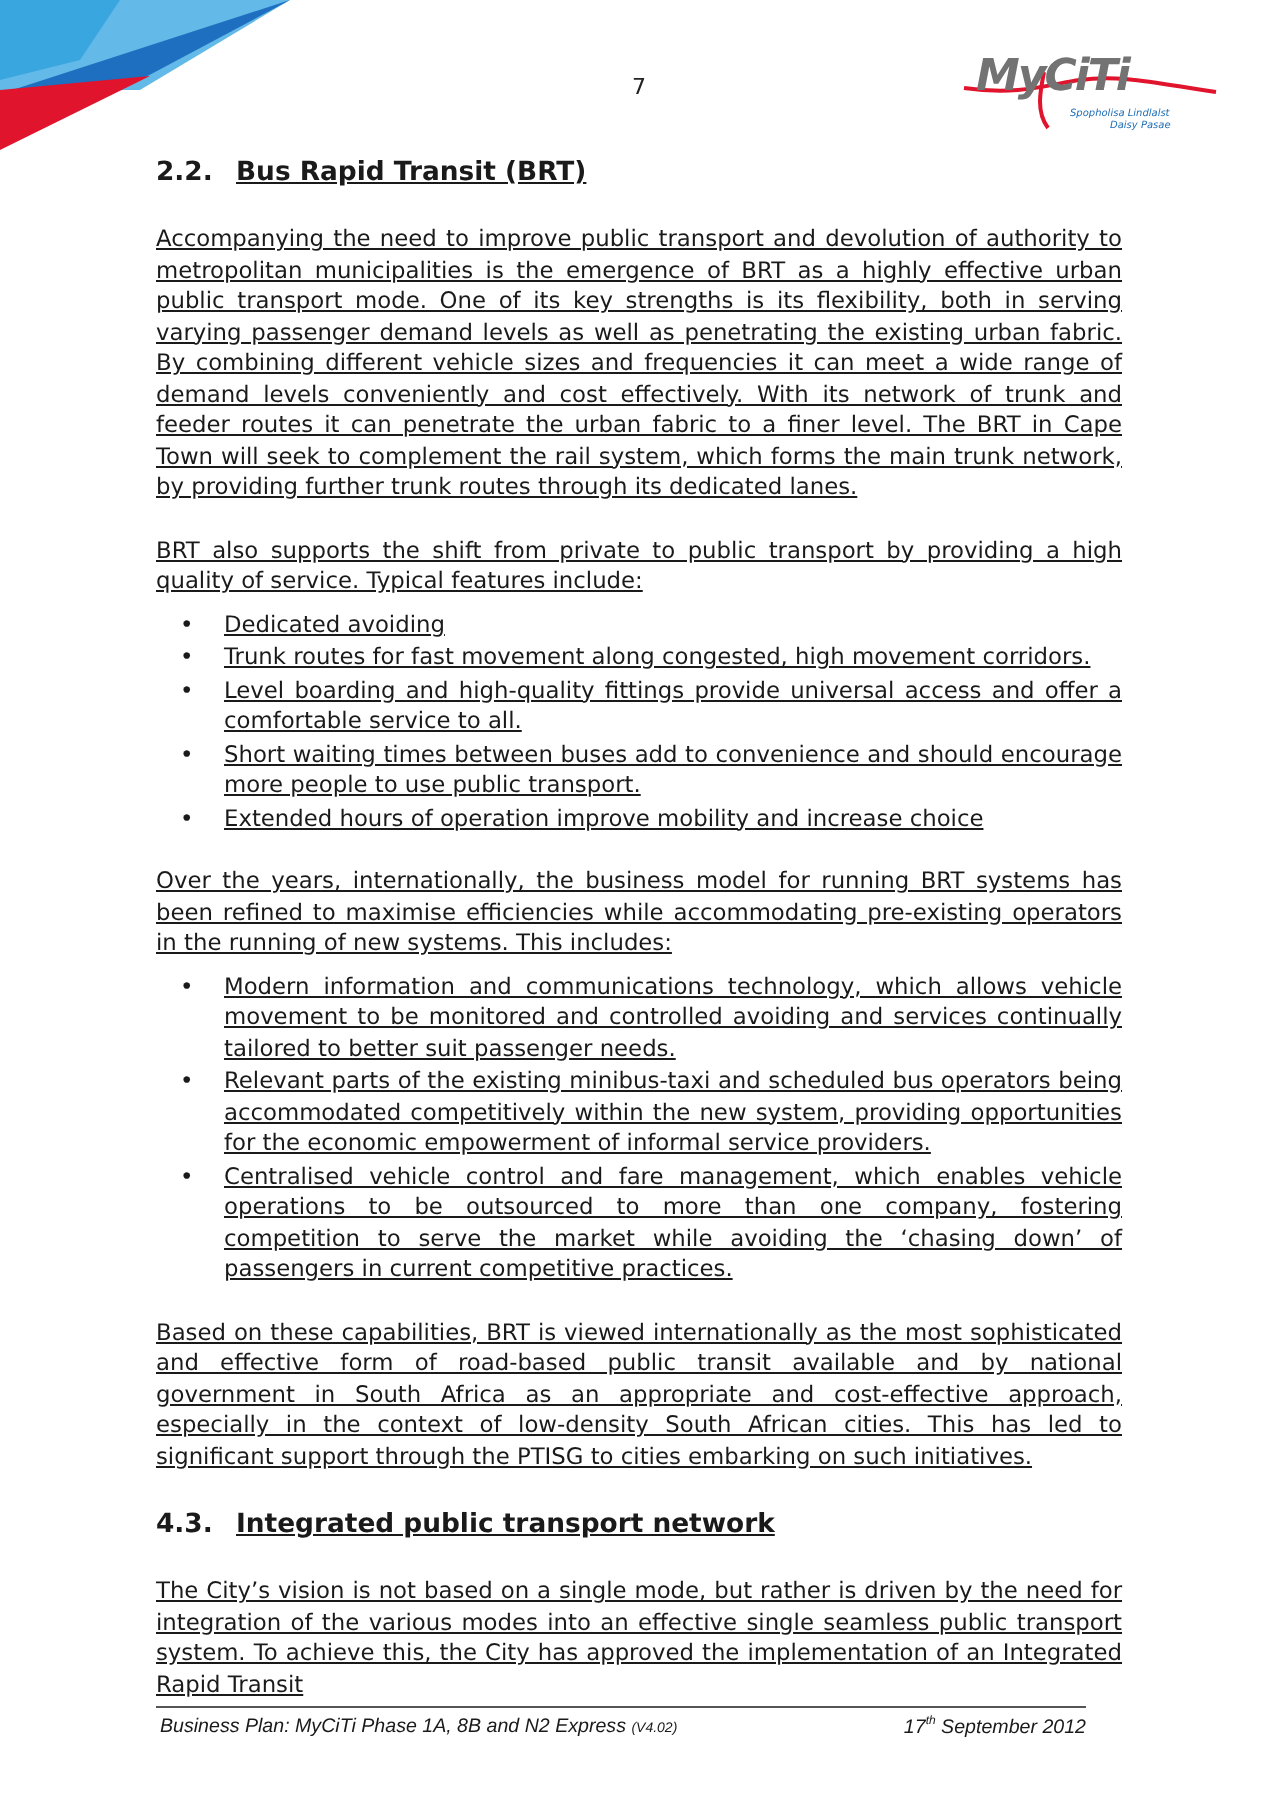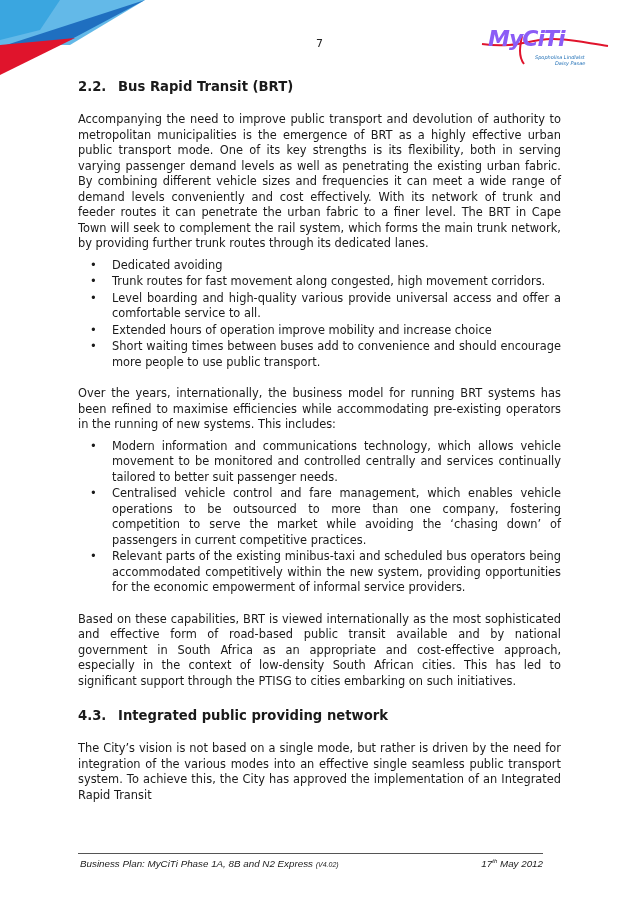--- a/index.html
+++ b/index.html
@@ -9,29 +9,29 @@
   }
   .corner { position: absolute; left: 0; top: 0; width: 150px; height: 80px; }
   .page-num {
     position: absolute; left: 316px; top: 37px;
     font-size: 11px; color: #222;
   }
   .logo { position: absolute; left: 480px; top: 22px; width: 140px; height: 50px; }
   .logo-text {
     position: absolute; left: 8px; top: 4px;
     font-family: "DejaVu Sans", sans-serif; font-weight: bold; font-style: italic;
-    font-size: 22px; letter-spacing: -1px; color: #8b5cf6;
+    font-size: 22px; letter-spacing: -1px; color: #737373;
   }
   .logo-tag {
     position: absolute; left: 55px; top: 32px;
     font-size: 5px; line-height: 6px; color: #1f6fb6; font-style: italic; text-align: left;
   }
   .content {
     position: absolute; left: 78px; top: 78px; width: 483px;
-    font-size: 11.4px; line-height: 15.5px; text-align: justify;
+    font-size: 11.4px; line-height: 15.5px; text-align: justify; text-decoration: underline;
   }
   h2 {
     font-size: 13.2px; font-weight: bold; margin: 0 0 10px 0; line-height: 18px;
   }
   h2 .num { display: inline-block; width: 40px; }
   p { margin: 16px 0 6px 0; }
   ul { margin: 0 0 10px 0; padding: 0 0 0 34px; list-style: none; }
   li { position: relative; margin: 0 0 1px 0; }
   li::before {
     content: "\2022"; position: absolute; left: -22px; top: 0;
@@ -70,37 +70,38 @@
     <div>Spopholisa Lindlalst</div>
     <div style="padding-left:20px;">Daisy Pasae</div>
   </div>
 </div>
 
 <div class="content">
   <h2>
     <span class="num">2.2.</span><span>Bus Rapid Transit (BRT)</span>
   </h2>
   <p>Accompanying the need to improve public transport and devolution of authority to metropolitan municipalities is the emergence of BRT as a highly effective urban public transport mode. One of its key strengths is its flexibility, both in serving varying passenger demand levels as well as penetrating the existing urban fabric. By combining different vehicle sizes and frequencies it can meet a wide range of demand levels conveniently and cost effectively. With its network of trunk and feeder routes it can penetrate the urban fabric to a finer level. The BRT in Cape Town will seek to complement the rail system, which forms the main trunk network, by providing further trunk routes through its dedicated lanes.</p>
+  <p>BRT also supports the shift from private to public transport by providing a high quality of service. Typical features include:</p>
   <ul>
     <li>Dedicated avoiding</li>
     <li>Trunk routes for fast movement along congested, high movement corridors.</li>
-    <li>Level boarding and high-quality various provide universal access and offer a comfortable service to all.</li>
+    <li>Level boarding and high-quality fittings provide universal access and offer a comfortable service to all.</li>
+    <li>Short waiting times between buses add to convenience and should encourage more people to use public transport.</li>
     <li>Extended hours of operation improve mobility and increase choice</li>
-    <li>Short waiting times between buses add to convenience and should encourage more people to use public transport.</li>
   </ul>
   <p>Over the years, internationally, the business model for running BRT systems has been refined to maximise efficiencies while accommodating pre-existing operators in the running of new systems. This includes:</p>
   <ul>
-    <li>Modern information and communications technology, which allows vehicle movement to be monitored and controlled centrally and services continually tailored to better suit passenger needs.</li>
+    <li>Modern information and communications technology, which allows vehicle movement to be monitored and controlled avoiding and services continually tailored to better suit passenger needs.</li>
+    <li>Relevant parts of the existing minibus-taxi and scheduled bus operators being accommodated competitively within the new system, providing opportunities for the economic empowerment of informal service providers.</li>
     <li>Centralised vehicle control and fare management, which enables vehicle operations to be outsourced to more than one company, fostering competition to serve the market while avoiding the ‘chasing down’ of passengers in current competitive practices.</li>
-    <li>Relevant parts of the existing minibus-taxi and scheduled bus operators being accommodated competitively within the new system, providing opportunities for the economic empowerment of informal service providers.</li>
   </ul>
   <p>Based on these capabilities, BRT is viewed internationally as the most sophisticated and effective form of road-based public transit available and by national government in South Africa as an appropriate and cost-effective approach, especially in the context of low-density South African cities. This has led to significant support through the PTISG to cities embarking on such initiatives.</p>
   <div class="spacer-h"></div>
   <h2>
-    <span class="num">4.3.</span><span>Integrated public providing network</span>
+    <span class="num">4.3.</span><span>Integrated public transport network</span>
   </h2>
   <p>The City’s vision is not based on a single mode, but rather is driven by the need for integration of the various modes into an effective single seamless public transport system. To achieve this, the City has approved the implementation of an Integrated Rapid Transit</p>
 </div>
 
 <div class="footer">
   <span class="left"><span>Business Plan: MyCiTi Phase 1A, 8B and N2 Express</span> <small>(V4.02)</small></span>
-  <span class="right"><span>17</span><sup>th</sup><span> May 2012</span></span>
+  <span class="right"><span>17</span><sup>th</sup><span> September 2012</span></span>
 </div>
 
 </body></html>

